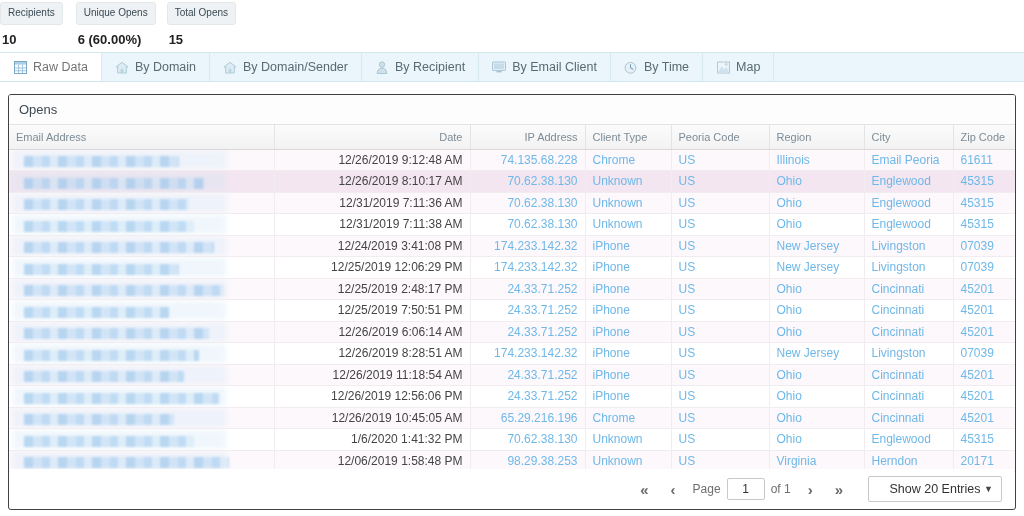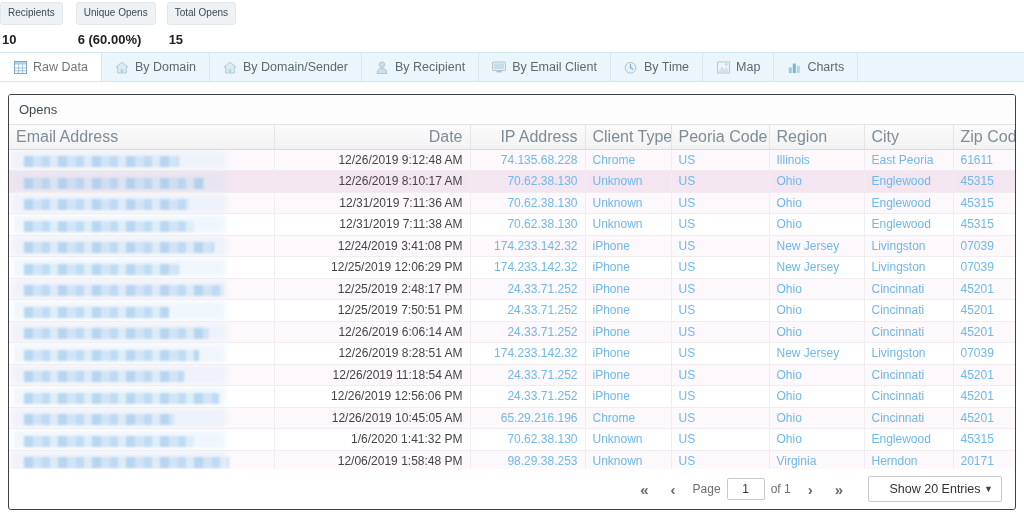--- a/index.html
+++ b/index.html
@@ -120,21 +120,21 @@
     table-layout: fixed;
     width: 1006px;
     font-size: 12px;
   }
   table.grid th {
     background: linear-gradient(to bottom, #fbfbfb 0%, #f2f2f2 100%);
     border-bottom: 1px solid #d8d8d8;
     border-right: 1px solid #e4e4e4;
     color: #7e8c96;
     font-weight: normal;
-    font-size: 16px;
+    font-size: 11px;
     height: 24px;
     padding: 0 7px;
     box-sizing: border-box;
     white-space: nowrap;
     overflow: hidden;
   }
   table.grid td {
     border-bottom: 1px solid #f0ecf0;
     border-right: 1px solid #f0ecf0;
     height: 21.5px;
@@ -338,30 +338,20 @@
       <span class="ticon">
         <svg width="13" height="13" viewBox="0 0 13 13">
             <rect x="0.6" y="1" width="11.8" height="11" fill="#eef5f9" stroke="#a9c4d3" stroke-width="0.9"></rect>
             <path d="M1 11.5 L4.8 5.2 L7.2 8.4 L9.4 5.8 L12 11.5 Z" fill="#cfe2ee"></path>
             <circle cx="9.3" cy="3.4" r="1.3" fill="#bcd7e6"></circle>
           </svg>
       </span>
       <span>Map</span>
     </div>
 
-    <div class="tab">
-      <span class="ticon">
-        <svg width="13" height="13" viewBox="0 0 13 13">
-            <rect x="0.8" y="6.5" width="3" height="5.6" fill="#9fc7dd"></rect>
-            <rect x="4.8" y="2.6" width="3" height="9.5" fill="#7fb4d0"></rect>
-            <rect x="8.8" y="4.8" width="3" height="7.3" fill="#b6d6e7"></rect>
-          </svg>
-      </span>
-      <span>Charts</span>
-    </div>
 
   </div>
 
   <div class="panel">
 
     <div class="panel-head">Opens</div>
 
     <table class="grid">
       <colgroup>
         <col style="width:265px">
@@ -390,21 +380,21 @@
       <tbody>
           <tr class="r-odd">
             <td class="c-email redact-halo">
               <span class="redact" style="width: 62%;"></span>
             </td>
             <td class="c-date">12/26/2019 9:12:48 AM</td>
             <td class="c-ip">74.135.68.228</td>
             <td class="c-link">Chrome</td>
             <td class="c-link">US</td>
             <td class="c-link">Illinois</td>
-            <td class="c-link">East Peoria</td>
+            <td class="c-link">Email Peoria</td>
             <td class="c-link">61611</td>
           </tr>
           <tr class="r-hover">
             <td class="c-email redact-halo">
               <span class="redact" style="width: 72%;"></span>
             </td>
             <td class="c-date">12/26/2019 8:10:17 AM</td>
             <td class="c-ip">70.62.38.130</td>
             <td class="c-link">Unknown</td>
             <td class="c-link">US</td>

